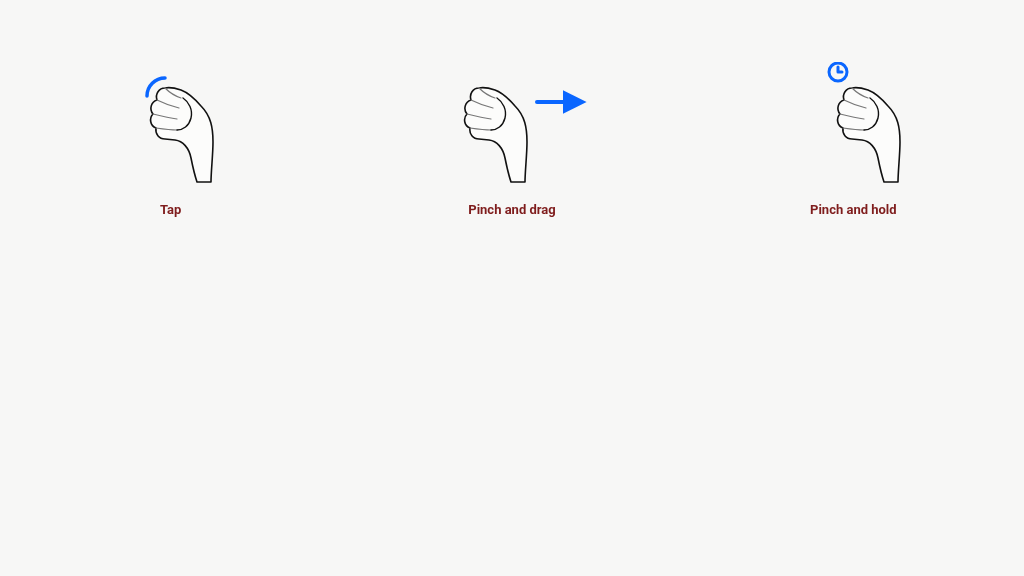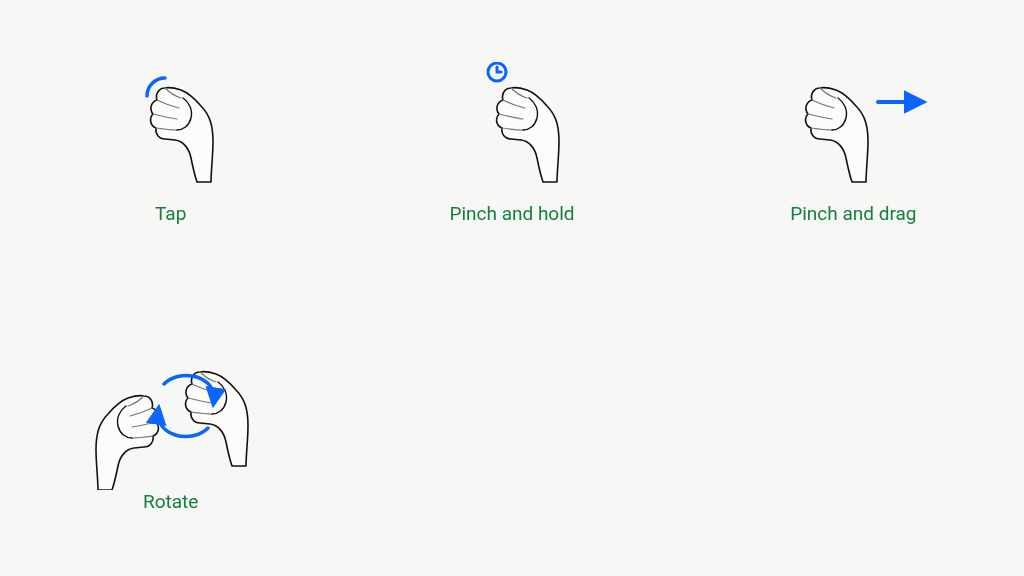--- a/index.html
+++ b/index.html
@@ -26,23 +26,23 @@
     justify-content: flex-start;
     padding-top: 62px;
   }
   .illus {
     display: flex;
     align-items: flex-start;
     justify-content: center;
     height: 140px;
   }
   .label {
-    font-size: 19px;
-    font-weight: 400;
-    color: #15803d;
+    font-size: 13px;
+    font-weight: 700;
+    color: #7f1d1d;
     text-align: center;
     margin-top: 0;
   }
   svg { display: block; }
 </style>
 </head>
 <body>
 
 <svg width="0" height="0" style="position:absolute">
   <defs>
@@ -93,59 +93,40 @@
 
         <path d="M 36 34 A 18 18 0 0 1 54 16" fill="none" stroke="#0a66ff" stroke-width="3.5" stroke-linecap="round"></path>
       </svg>
     </div>
     <div class="label">Tap</div>
   </div>
 
 
   <div class="cell">
     <div class="illus">
+      <svg width="170" height="130" viewBox="0 0 170 130">
+        <g transform="translate(28,14)">
+            <use href="#hand-right"></use>
+          </g>
+        <line x1="110" y1="40" x2="150" y2="40" stroke="#0a66ff" stroke-width="4" stroke-linecap="round" marker-end="url(#arr)"></line>
+      </svg>
+    </div>
+    <div class="label">Pinch and drag</div>
+  </div>
+
+  <div class="cell">
+    <div class="illus">
       <svg width="130" height="130" viewBox="0 0 130 130">
         <g transform="translate(40,14)">
             <use href="#hand-right"></use>
           </g>
         <g transform="translate(50,10)">
           <circle cx="0" cy="0" r="9" fill="none" stroke="#0a66ff" stroke-width="3"></circle>
           <path d="M 0 0 L 0 -5 M 0 0 L 4 0" stroke="#0a66ff" stroke-width="3" stroke-linecap="round"></path>
         </g>
       </svg>
     </div>
     <div class="label">Pinch and hold</div>
   </div>
 
-  <div class="cell">
-    <div class="illus">
-      <svg width="170" height="130" viewBox="0 0 170 130">
-        <g transform="translate(28,14)">
-            <use href="#hand-right"></use>
-          </g>
-        <line x1="110" y1="40" x2="150" y2="40" stroke="#0a66ff" stroke-width="4" stroke-linecap="round" marker-end="url(#arr)"></line>
-      </svg>
-    </div>
-    <div class="label">Pinch and drag</div>
-  </div>
 
-
-  <div class="cell">
-    <div class="illus">
-      <svg width="210" height="140" viewBox="0 0 210 140">
-
-        <g transform="translate(18,34)">
-            <use href="#hand-left"></use>
-          </g>
-
-        <g transform="translate(110,10)">
-            <use href="#hand-right"></use>
-          </g>
-        <g>
-          <path d="M 98 34 A 28 22 0 0 1 148 50" fill="none" stroke="#0a66ff" stroke-width="3.5" stroke-linecap="round" marker-end="url(#arr)"></path>
-          <path d="M 142 78 A 28 22 0 0 1 92 62" fill="none" stroke="#0a66ff" stroke-width="3.5" stroke-linecap="round" marker-end="url(#arr)"></path>
-        </g>
-      </svg>
-    </div>
-    <div class="label">Rotate</div>
-  </div>
 
 </div>
 
 </body></html>

